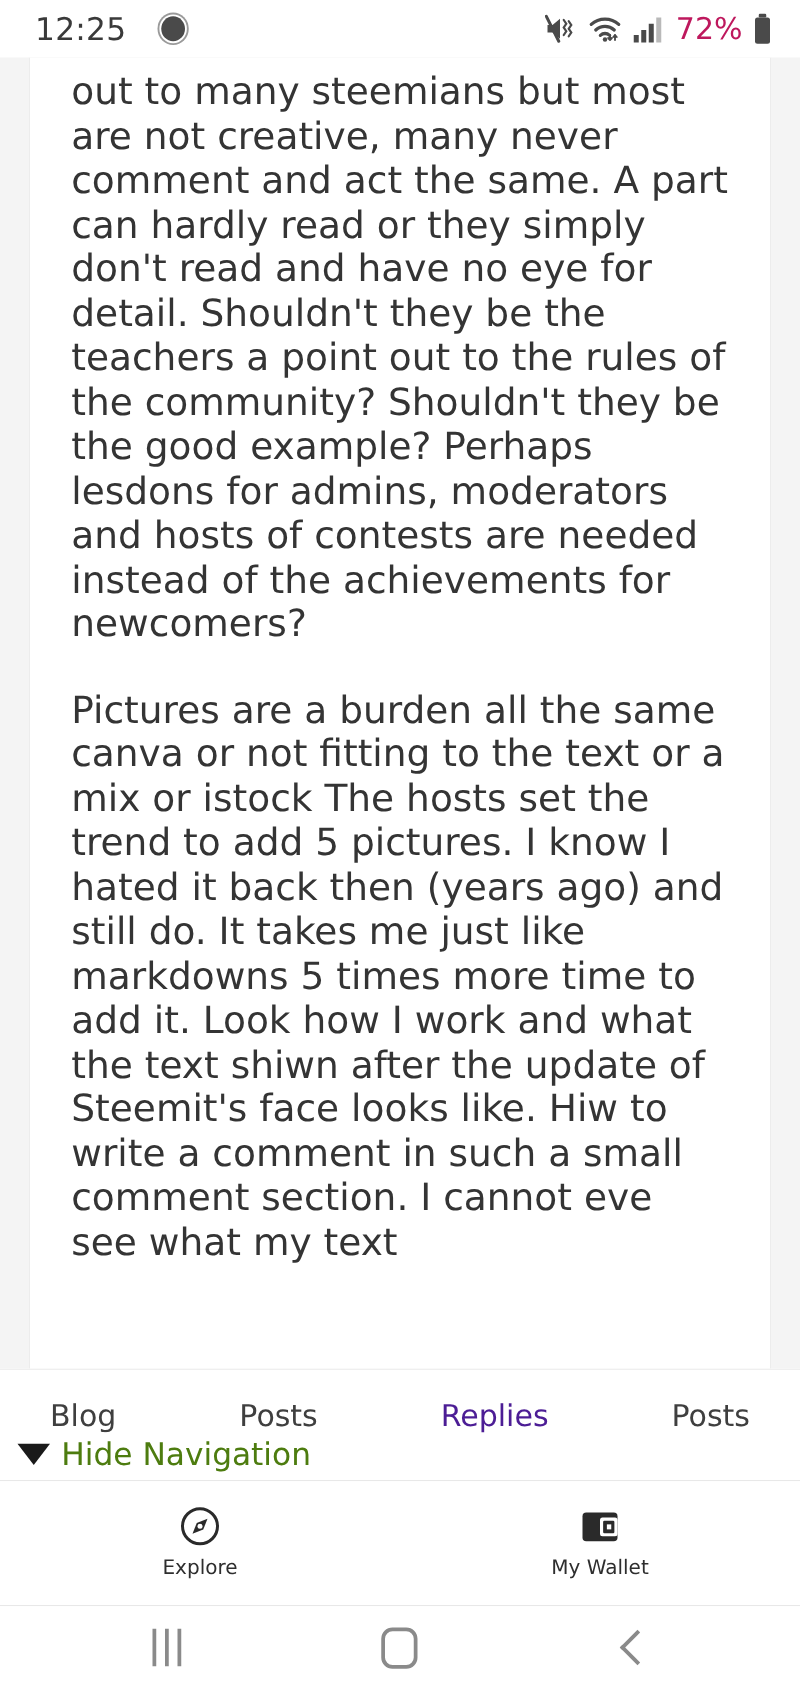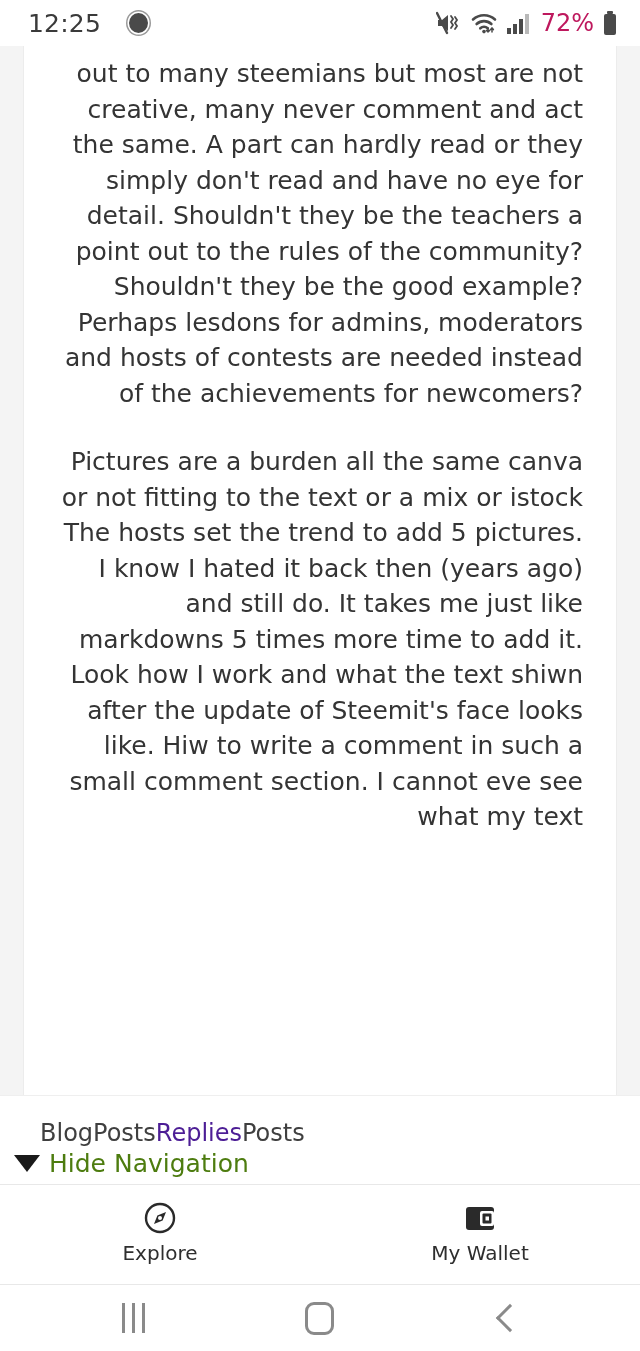--- a/index.html
+++ b/index.html
@@ -77,36 +77,36 @@
     bottom: 0;
     background: #ffffff;
     border-left: 1px solid #ececec;
     border-right: 1px solid #ececec;
     overflow: hidden;
   }
   .post-body {
     padding: 10px 33px 0 33px;
   }
   .post-body p {
-    font-size: 25px;
+    font-size: 30px;
     line-height: 35.5px;
     color: #343434;
     margin: 0 0 33px 0;
     word-wrap: break-word;
-    text-align: right;
   }
   .post-body p:last-child { margin-bottom: 0; }
 
   
   .tab-strip {
     position: relative;
     flex: 0 0 58px;
     height: 58px;
     display: flex;
     align-items: flex-end;
+    justify-content: space-between;
     padding: 0 40px 6px 40px;
     background: #ffffff;
     border-top: 1px solid #efefef;
   }
   .tab-item {
     font-size: 24px;
     color: #3f3f3f;
     white-space: nowrap;
   }
   .tab-item.active {
@@ -159,21 +159,21 @@
     background: #ffffff;
     border-bottom: 3px solid transparent;
   }
   .nav-btn .nav-icon {
     height: 34px;
     display: flex;
     align-items: center;
     justify-content: center;
   }
   .nav-btn .nav-label {
-    font-size: 20px;
+    font-size: 16px;
     color: #2e2e2e;
   }
   .nav-btn.active {
     background: #f0faf2;
     border-bottom: 3px solid #2BC4A0;
     max-width: 216px;
   }
   .nav-btn.active .nav-label { color: #2BC4A0; }
 
   

